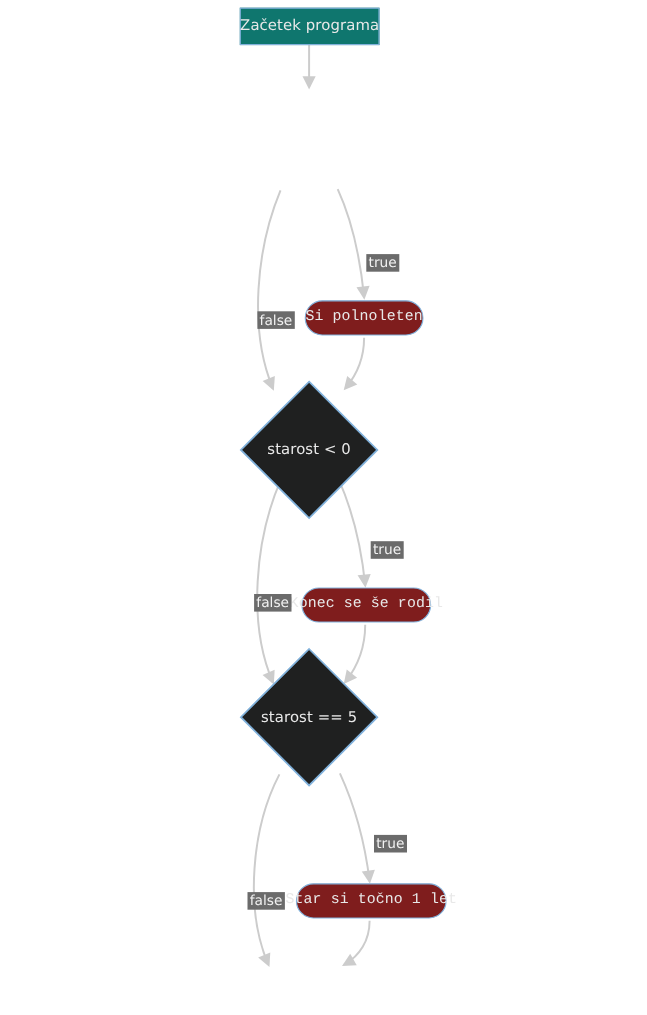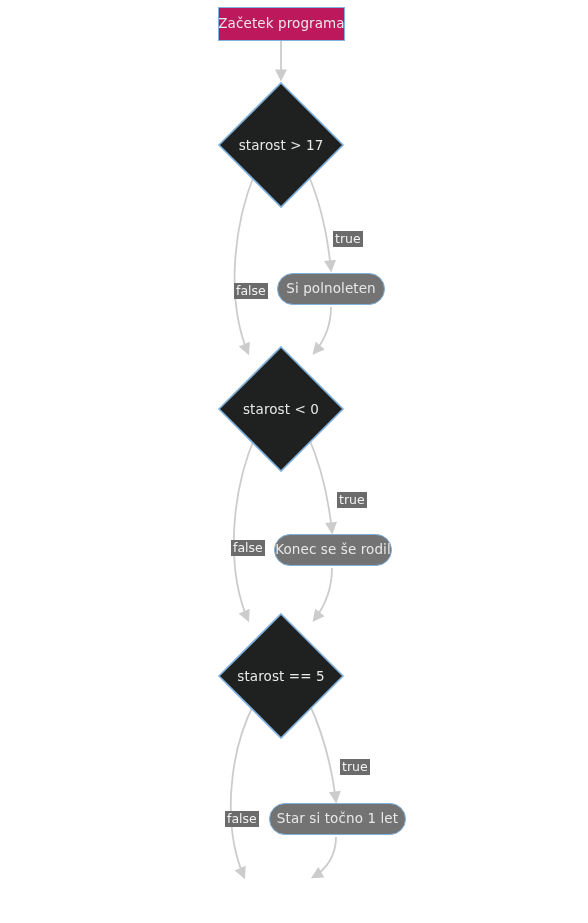--- a/index.html
+++ b/index.html
@@ -33,27 +33,28 @@
     display: flex;
     align-items: center;
     justify-content: center;
     color: #e8e8e8;
     font-size: 13.5px;
     line-height: 1;
     white-space: nowrap;
     letter-spacing: 0.1px;
   }
   .node-rect {
-    background: #be185d;
+    background: #0f766e;
     border: 1.6px solid #81b1db;
   }
   .node-pill {
-    background: #737373;
+    background: #7f1d1d;
     border: 1.6px solid #81b1db;
     border-radius: 999px;
+    font-family: Liberation Mono, monospace;
   }
   .node-diamond-wrap {
     position: absolute;
     box-sizing: border-box;
   }
   .node-diamond-shape {
     position: absolute;
     left: 0; top: 0;
     width: 100%;
     height: 100%;
@@ -116,43 +117,37 @@
       <path d="M 254 704 C 229 752 222 826 244 877" marker-end="url(#arrow)"></path>
 
       <path d="M 336 837 C 336 855 327 869 313 877" marker-end="url(#arrow)"></path>
     </g>
   </svg>
 
   <div class="node node-rect" style="left:218px; top:7px; width:127px; height:34px;">
     <span>Začetek programa</span>
   </div>
 
-  <div class="node-diamond-wrap" style="left:217px; top:81px; width:128px; height:128px;">
-    <svg class="node-diamond-shape" viewBox="0 0 128 128" xmlns="http://www.w3.org/2000/svg">
-      <polygon points="64,2 126,64 64,126 2,64" fill="#1f2020" stroke="#81b1db" stroke-width="1.6"></polygon>
-    </svg>
-    <div class="node-diamond-label">starost &gt; 17</div>
-  </div>
 
   <div class="node node-pill" style="left:277px; top:273px; width:108px; height:32px;">
     <span>Si polnoleten</span>
   </div>
 
   <div class="node-diamond-wrap" style="left:217px; top:345px; width:128px; height:128px;">
     <svg class="node-diamond-shape" viewBox="0 0 128 128" xmlns="http://www.w3.org/2000/svg">
       <polygon points="64,2 126,64 64,126 2,64" fill="#1f2020" stroke="#81b1db" stroke-width="1.6"></polygon>
     </svg>
     <div class="node-diamond-label">starost &lt; 0</div>
   </div>
 
   <div class="node node-pill" style="left:274px; top:534px; width:118px; height:32px;">
     <span>Konec se še rodil</span>
   </div>
 
-  <div class="node-diamond-wrap" style="left:217px; top:612px; width:128px; height:128px;">
+  <div class="node-diamond-wrap" style="left:217px; top:588px; width:128px; height:128px;">
     <svg class="node-diamond-shape" viewBox="0 0 128 128" xmlns="http://www.w3.org/2000/svg">
       <polygon points="64,2 126,64 64,126 2,64" fill="#1f2020" stroke="#81b1db" stroke-width="1.6"></polygon>
     </svg>
     <div class="node-diamond-label">starost == 5</div>
   </div>
 
   <div class="node node-pill" style="left:269px; top:803px; width:137px; height:32px;">
     <span>Star si točno 1 let</span>
   </div>
 

